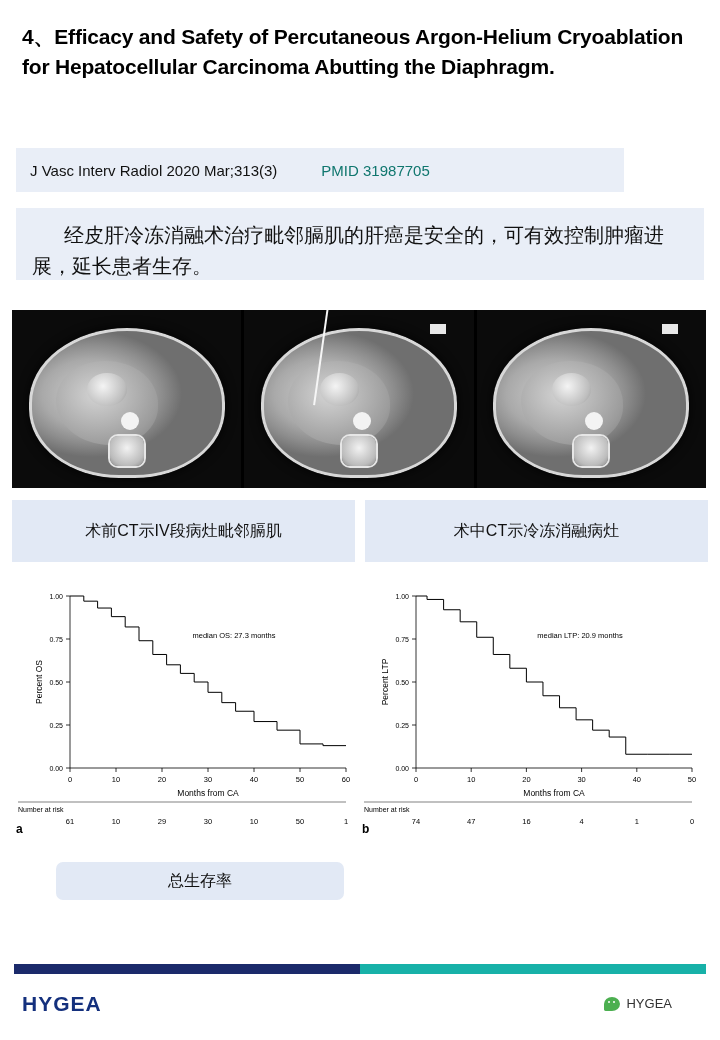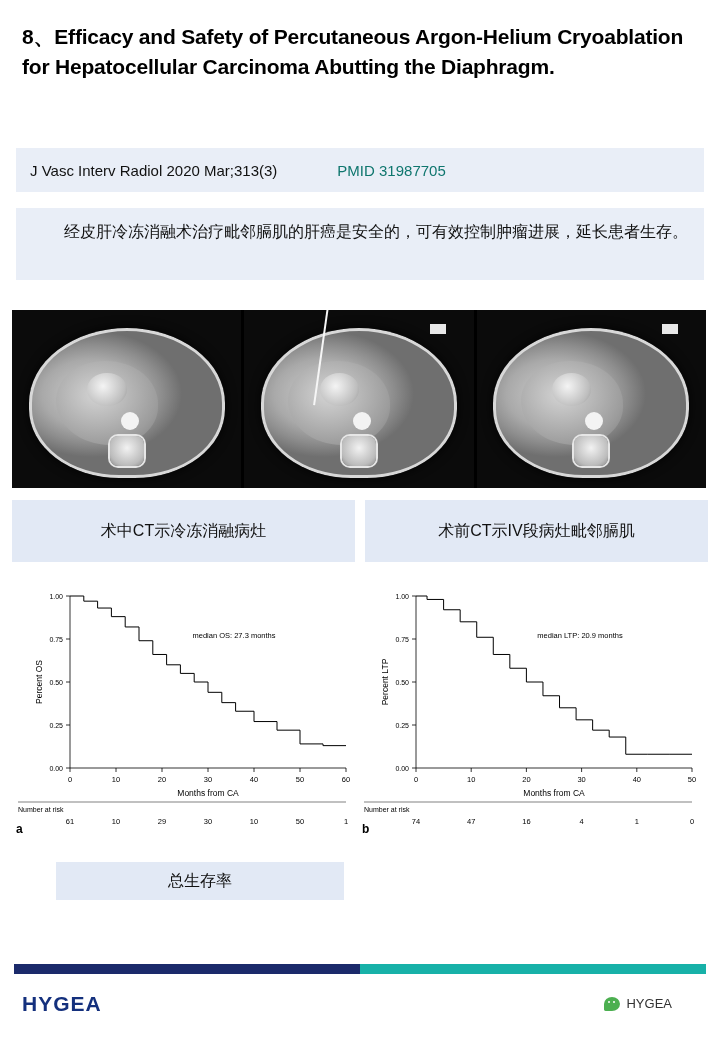--- a/index.html
+++ b/index.html
@@ -33,26 +33,25 @@
     line-height: 1.42;
     letter-spacing: -0.2px;
     color: #000;
   }
 
   
   .citation-bar {
     position: absolute;
     left: 16px;
     top: 148px;
-    width: 688px;
+    width: 608px;
     height: 44px;
     background: #e9eef7;
     display: flex;
     align-items: center;
-    gap: 16px;
   }
   .citation-journal {
     font-size: 15px;
     margin-left: 14px;
     color: #111;
   }
   .citation-pmid {
     font-size: 15px;
     margin-left: 44px;
     color: #0f766e;
@@ -63,21 +62,21 @@
     position: absolute;
     left: 16px;
     top: 208px;
     width: 688px;
     height: 72px;
     background: #e9eef7;
     box-sizing: border-box;
     padding: 12px 16px 0 16px;
   }
   .conclusion-text {
-    font-size: 16px;
+    font-size: 20px;
     line-height: 1.55;
     text-indent: 32px;
     color: #111;
   }
 
   
   .ct-strip {
     position: absolute;
     left: 12px;
     top: 310px;
@@ -233,21 +232,21 @@
   .chart-caption {
     position: absolute;
     height: 38px;
     background: #e2e9f5;
     display: flex;
     align-items: center;
     justify-content: center;
     font-size: 16px;
     color: #111;
   }
-  .chart-caption.left { left: 56px; width: 288px; }
+  .chart-caption.left { left: 56px; width: 288px; border-radius: 7px; }
   .chart-caption.right { left: 400px; width: 288px; }
 
   
   .footer-bars {
     position: absolute;
     left: 14px;
     top: 964px;
     width: 692px;
     height: 10px;
     display: flex;
@@ -300,21 +299,21 @@
     top: 4px;
   }
   .wechat-icon::before { left: 4px; }
   .wechat-icon::after { left: 9px; }
 </style>
 </head>
 <body>
 
 <div class="page">
 
-  <div class="title">8、Efficacy and Safety of Percutaneous Argon-Helium Cryoablation for Hepatocellular Carcinoma Abutting the Diaphragm.</div>
+  <div class="title">4、Efficacy and Safety of Percutaneous Argon-Helium Cryoablation for Hepatocellular Carcinoma Abutting the Diaphragm.</div>
 
   <div class="citation-bar">
     <span class="citation-journal">J Vasc Interv Radiol 2020 Mar;313(3)</span>
     <span class="citation-pmid">PMID 31987705</span>
   </div>
 
   <div class="conclusion-box">
     <div class="conclusion-text">经皮肝冷冻消融术治疗毗邻膈肌的肝癌是安全的，可有效控制肿瘤进展，延长患者生存。</div>
   </div>
 
@@ -345,22 +344,22 @@
         <div class="ct-lesion"></div>
         <div class="ct-aorta"></div>
         <div class="ct-spine"></div>
       </div>
       <div class="ct-marker"></div>
       <span class="ct-label"></span>
     </div>
   </div>
 
   <div class="caption-row">
+    <div class="caption-box">术前CT示IV段病灶毗邻膈肌</div>
     <div class="caption-box">术中CT示冷冻消融病灶</div>
-    <div class="caption-box">术前CT示IV段病灶毗邻膈肌</div>
   </div>
 
   <div class="charts">
     <div class="chart left">
       <svg id="svg-chart-0" width="346" height="262" viewBox="0 0 346 262">
           <line x1="56" y1="16" x2="56" y2="188" stroke="#000" stroke-width="0.8"></line>
           <line x1="56" y1="188" x2="332" y2="188" stroke="#000" stroke-width="0.8"></line>
           <line x1="52" y1="188" x2="56" y2="188" stroke="#000" stroke-width="0.8"></line>
           <text x="49" y="191" text-anchor="end" font-size="7" font-family="&quot;Liberation Sans&quot;, sans-serif" fill="#000">0.00</text>
           <line x1="52" y1="145" x2="56" y2="145" stroke="#000" stroke-width="0.8"></line>

